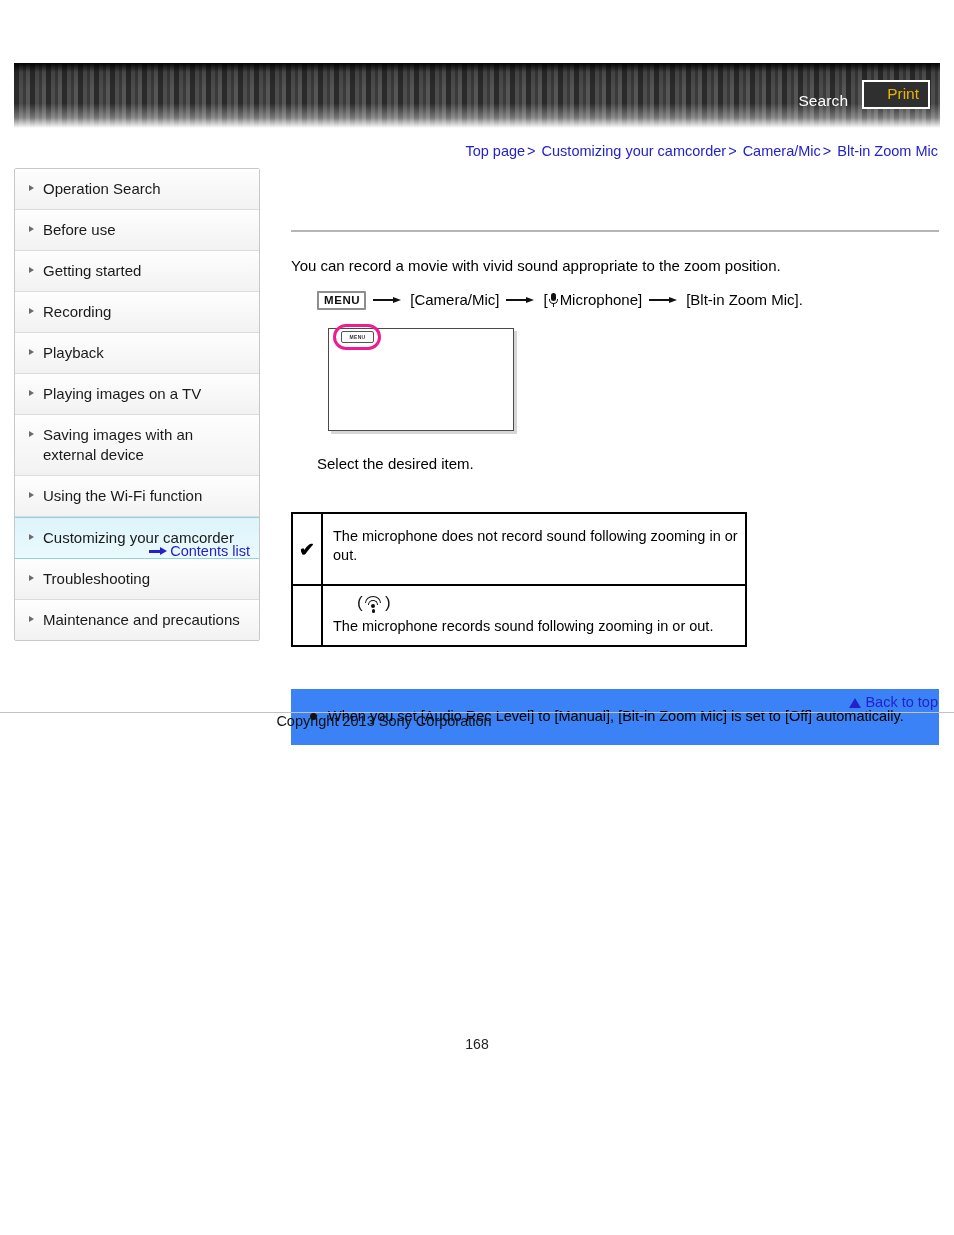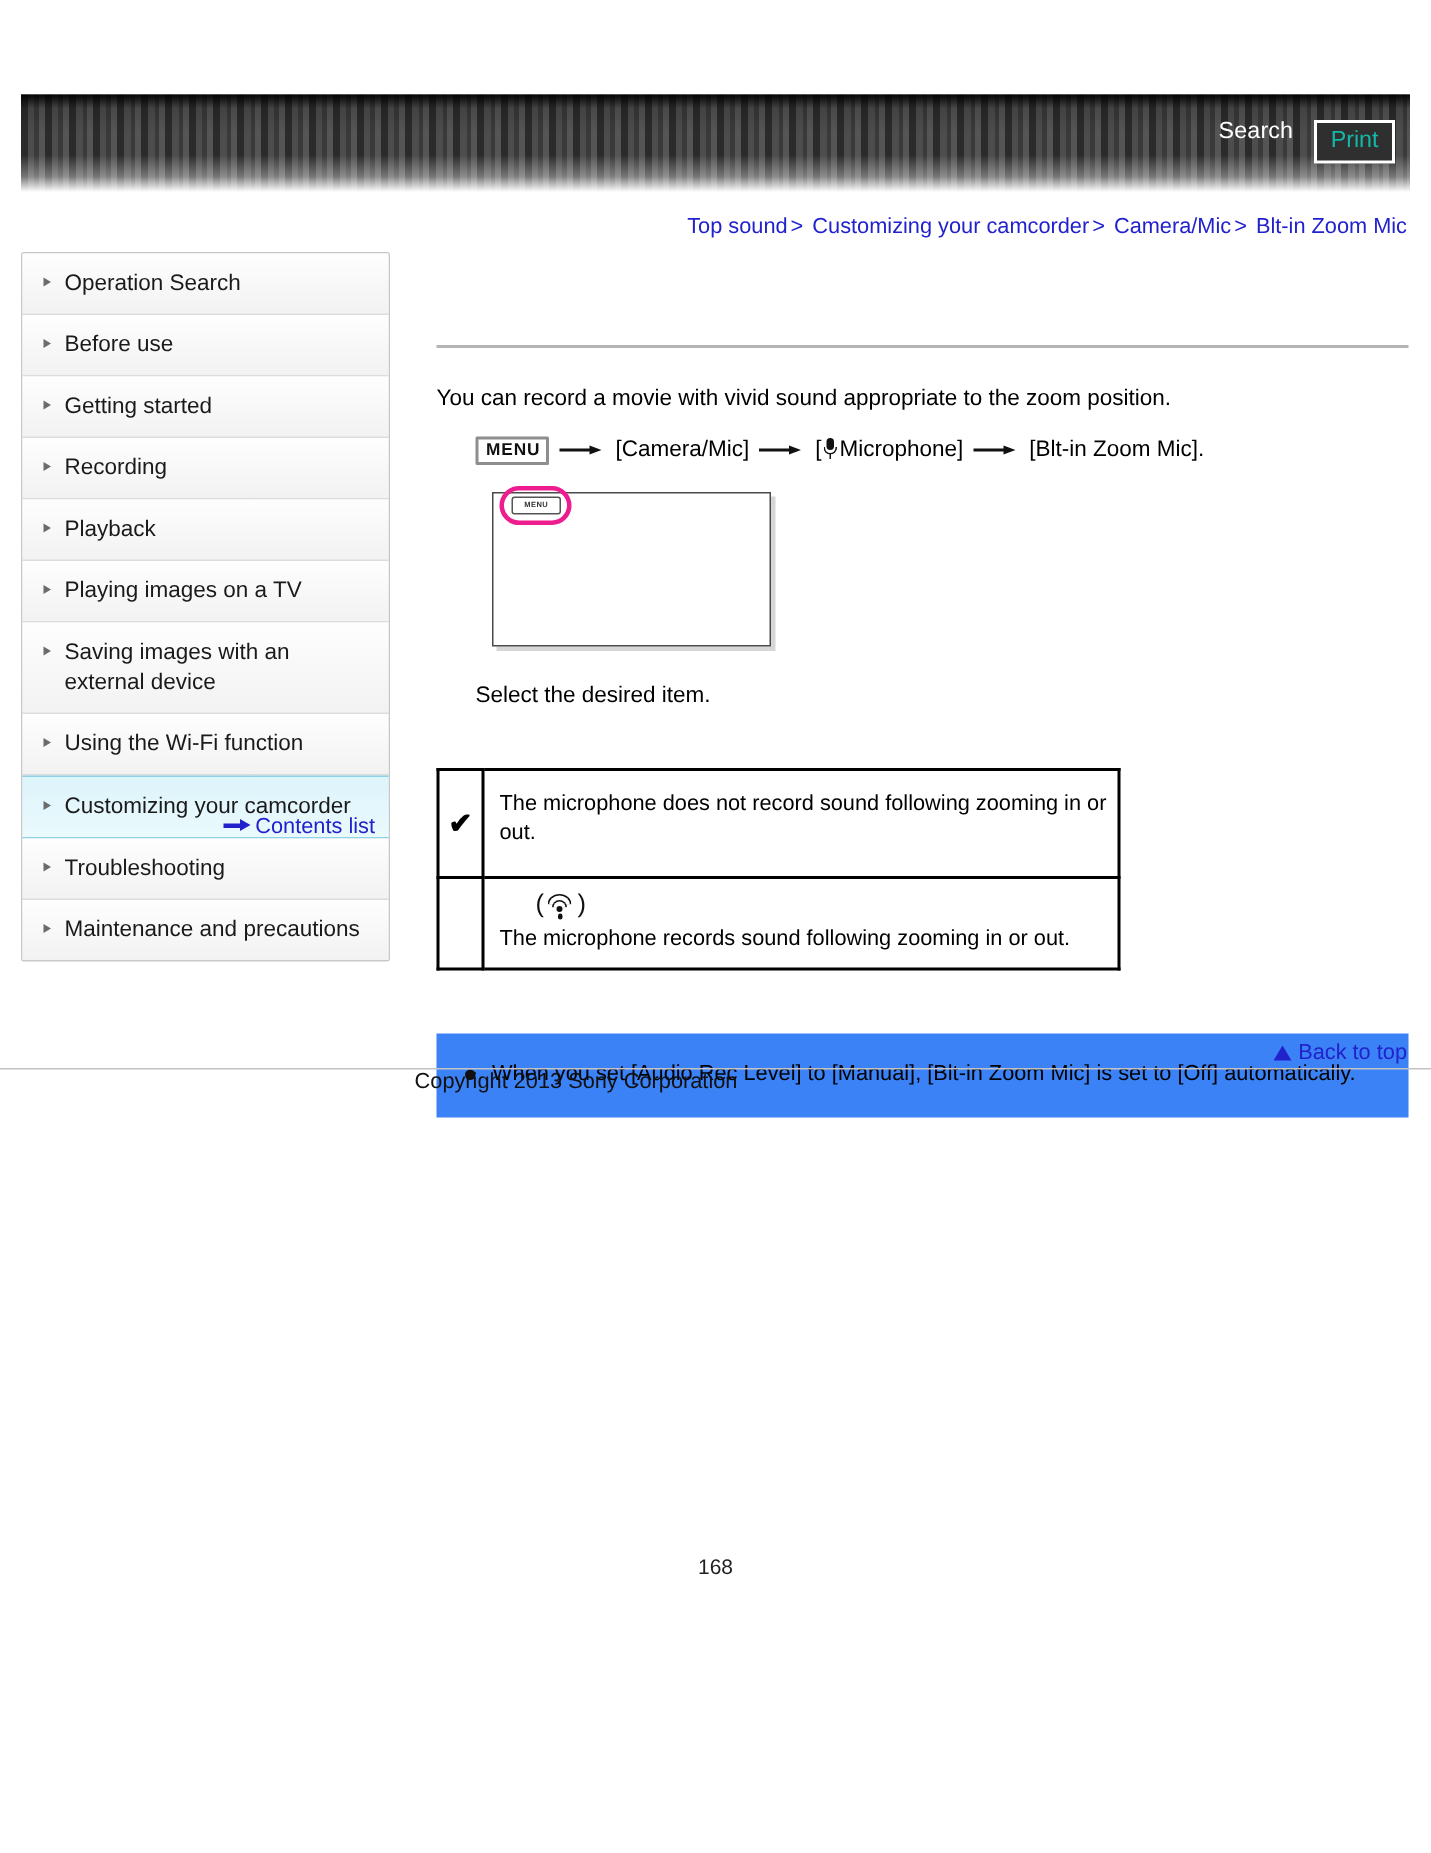--- a/index.html
+++ b/index.html
@@ -36,36 +36,36 @@
         #2b2b2b 0px, #2b2b2b 5px,
         #4d4d4d 5px, #4d4d4d 9px,
         #3a3a3a 9px, #3a3a3a 12px,
         #555555 12px, #555555 16px);
   }
   #banner-actions {
     position: absolute;
     right: 10px;
     top: 17px;
     display: flex;
-    align-items: flex-start;
+    align-items: flex-end;
     gap: 14px;
   }
   #search-label {
     color: #ffffff;
     font-size: 15.5px;
     line-height: 1;
     letter-spacing: 0.1px;
   }
   #print-button {
-    color: #14b8a6;
+    color: #eab308;
     font-size: 15.5px;
     line-height: 1;
     border: 2px solid #ffffff;
     background: #2f2f2f;
-    padding: 4px 9px 5px 9px;
+    padding: 4px 9px 5px 23px;
     cursor: pointer;
   }
 
   
   #breadcrumb {
     position: absolute;
     right: 16px;
     top: 143px;
     font-size: 14.5px;
     color: #2222cc;
@@ -418,21 +418,21 @@
 <body>
 
 <div id="banner">
   <div id="banner-actions">
     <span id="search-label">Search</span>
     <span id="print-button">Print</span>
   </div>
 </div>
 
 <div id="breadcrumb">
-  <a>Top sound</a><span class="sep">&gt;</span>
+  <a>Top page</a><span class="sep">&gt;</span>
   <a>Customizing your camcorder</a><span class="sep">&gt;</span>
   <a>Camera/Mic</a><span class="sep">&gt;</span>
   <a>Blt-in Zoom Mic</a>
 </div>
 
 <nav id="sidebar">
   <div class="nav-item">
     <span class="tri"></span>
     <span>Operation Search</span>
   </div>

